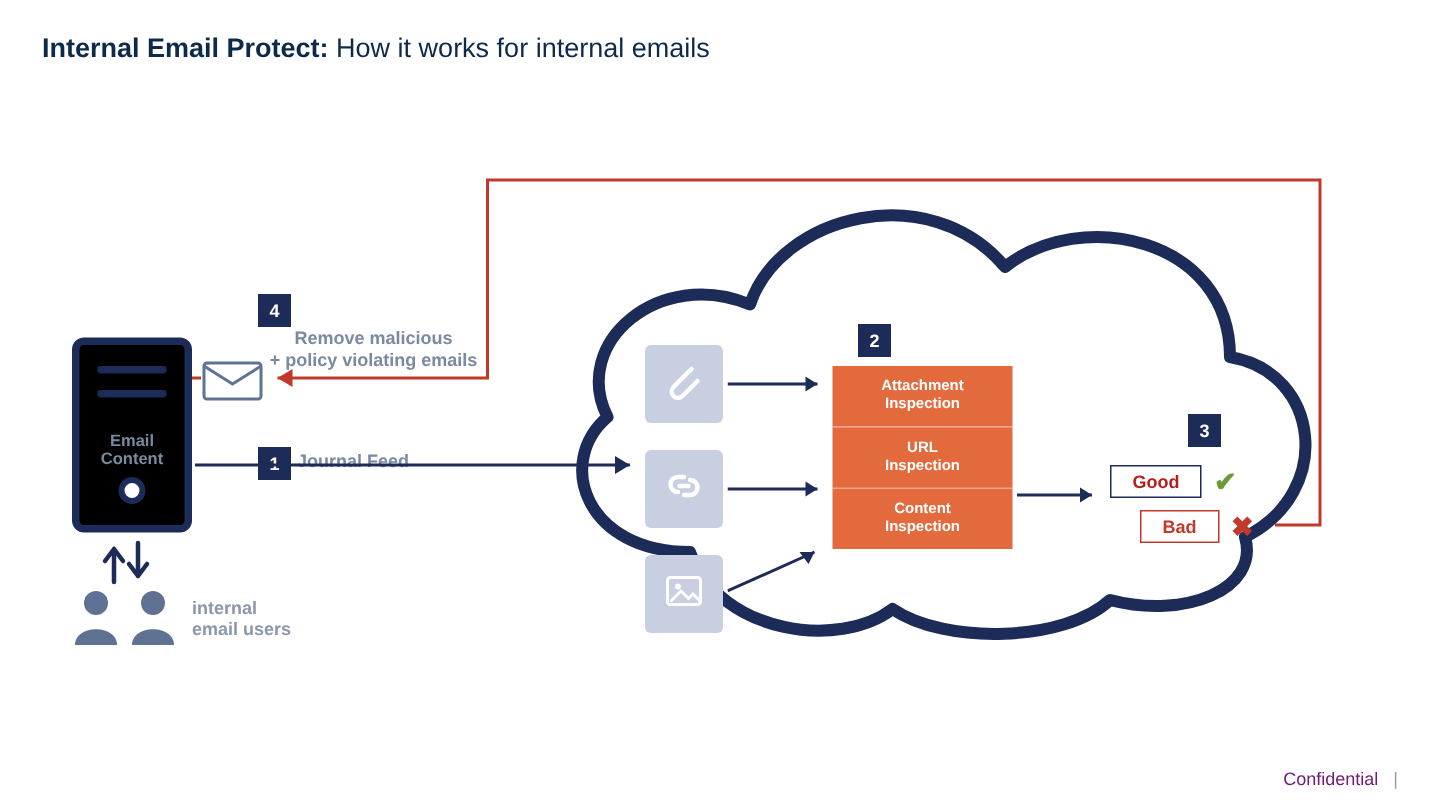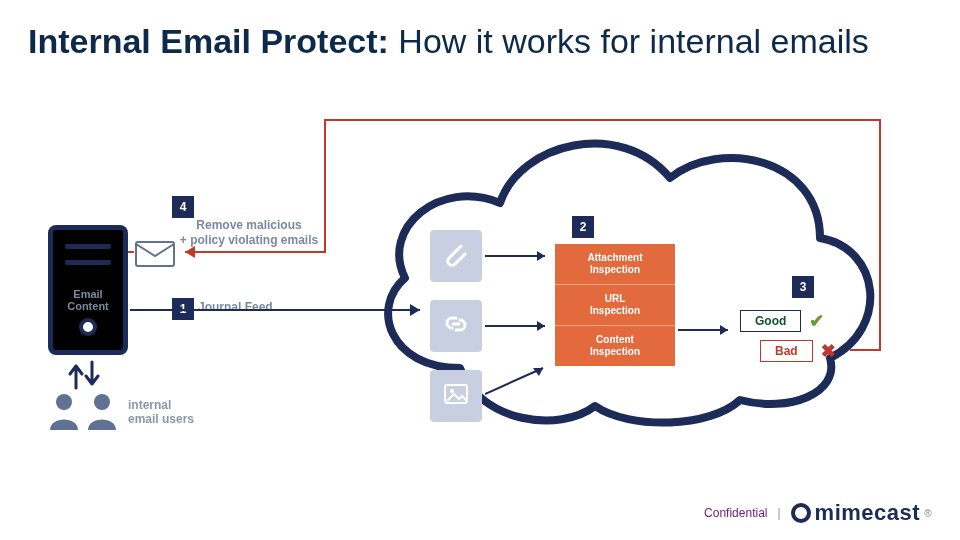--- a/index.html
+++ b/index.html
@@ -1,19 +1,19 @@
 <!DOCTYPE html>
 <html><head>
 <meta charset="utf-8">
 <style>
   * { box-sizing: border-box; margin: 0; padding: 0; }
   html, body { width: 960px; height: 540px; font-family: Arial, Helvetica, sans-serif; background: #fff; overflow: hidden; }
   .slide { position: relative; width: 960px; height: 540px; }
 
-  .title { position: absolute; left: 28px; top: 22px; font-size: 34px; color: #0d2a4a; }
+  .title { position: absolute; left: 28px; top: 22px; font-size: 18px; color: #0d2a4a; }
   .title .bold { font-weight: 700; }
 
   
   .cloud { position: absolute; left: 350px; top: 108px; width: 540px; height: 320px; }
   .cloud svg { width: 100%; height: 100%; }
 
   
   .server { position: absolute; left: 48px; top: 225px; width: 80px; height: 130px; }
   .server-box { width: 80px; height: 130px; border: 5px solid #1c2b57; border-radius: 8px; background: #000000; position: relative; }
   .server-line { position: absolute; left: 12px; right: 12px; height: 5px; background: #1c2b57; border-radius: 2px; }
@@ -50,21 +50,21 @@
 
   
   .insp-wrap { position: absolute; left: 555px; top: 244px; width: 120px; }
   .insp { background: #e36a3d; color: #fff; font-size: 10px; font-weight: 700; text-align: center; padding: 8px 6px; border-bottom: 1px solid rgba(255,255,255,.4); line-height: 1.2; }
   .insp:last-child { border-bottom: none; }
 
   
   .good-wrap { position: absolute; left: 740px; top: 310px; display: flex; align-items: center; gap: 8px; }
   .bad-wrap  { position: absolute; left: 740px; top: 340px; display: flex; align-items: center; gap: 8px; padding-left: 20px; }
   .good-box, .bad-box { border: 1px solid #1c2b57; padding: 3px 14px; font-size: 12px; font-weight: 700; background: #fff; }
-  .good-box { color: #14532d; }
+  .good-box { color: #b91c1c; }
   .bad-box  { color: #c0392b; border-color: #c0392b; }
   .check { color: #6a9a3a; font-size: 18px; font-weight: 900; }
   .cross { color: #c0392b; font-size: 18px; font-weight: 900; }
 
   
   .arrow { position: absolute; }
 
   
   .footer { position: absolute; right: 28px; bottom: 14px; display: flex; align-items: center; gap: 10px; }
   .conf { font-size: 12px; color: #701a75; }
@@ -225,20 +225,15 @@
   <svg class="redpath" viewBox="0 0 960 540">
     <path d="M 850 350 L 880 350 L 880 120 L 325 120 L 325 252 L 185 252" fill="none" stroke="#c0392b" stroke-width="2"></path>
     <path d="M185 252 L195 246 L195 258 Z" fill="#c0392b"></path>
 
     <line x1="134" y1="252" x2="128" y2="252" stroke="#c0392b" stroke-width="2"></line>
   </svg>
 
   <div class="footer">
     <span class="conf">Confidential</span>
     <span class="pipe">|</span>
-    <span class="logo">
-      <span class="m-orb"></span>
-      <span>mimecast</span>
-      <span class="reg">®</span>
-    </span>
   </div>
 
 </div>
 
 </body></html>

